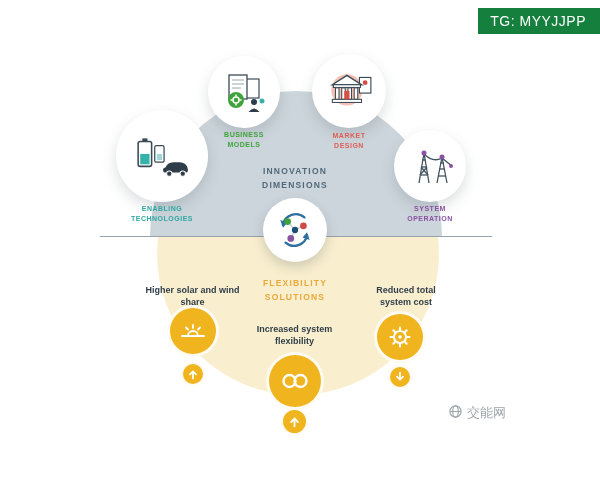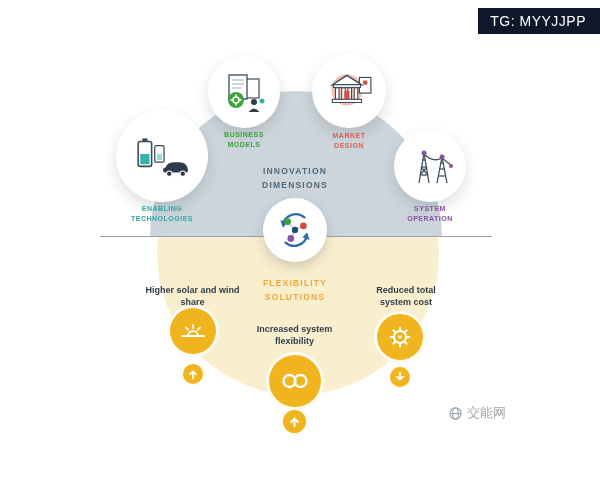--- a/index.html
+++ b/index.html
@@ -4,21 +4,21 @@
 <style>
   * { margin:0; padding:0; box-sizing:border-box; }
   html,body { background:#fff; }
   .canvas {
     position:relative; width:600px; height:480px; background:#ffffff;
     font-family:"Liberation Sans","DejaVu Sans",sans-serif; overflow:hidden;
   }
 
   
   .tg-badge {
-    position:absolute; top:8px; right:0; background:#0f172a; color:#ffffff;
+    position:absolute; top:8px; right:0; background:#15803d; color:#ffffff;
     font-size:14px; letter-spacing:0.5px; padding:5px 14px 5px 12px;
   }
 
   
   .yellow-circle {
     position:absolute; left:157px; top:113px; width:282px; height:282px;
     border-radius:50%; background:#f9efce;
   }
   .gray-semi {
     position:absolute; left:150px; top:91px; width:292px; height:146px;
@@ -90,21 +90,21 @@
     position:absolute; background:#f0b41e; border-radius:50%;
     border:2px solid rgba(255,255,255,0.95);
     display:flex; align-items:center; justify-content:center;
   }
   .mini-up1  { left:181px; top:362px; width:24px; height:24px; }
   .mini-up2  { left:281px; top:408px; width:27px; height:27px; }
   .mini-down { left:388px; top:365px; width:24px; height:24px; }
 
   
   .watermark {
-    position:absolute; left:448px; top:404px; display:flex; align-items:center;
+    position:absolute; left:448px; top:404px; display:flex; align-items:flex-start;
     gap:4px; color:#a0a6ab; font-size:13px;
   }
 
   
   .footer {
     position:absolute; left:10px; top:447px; display:flex; align-items:center;
     gap:8px; color:#141414; font-size:16px;
   }
   .footer .dot { width:9px; height:9px; border-radius:50%; background:#141414; }
 </style>

